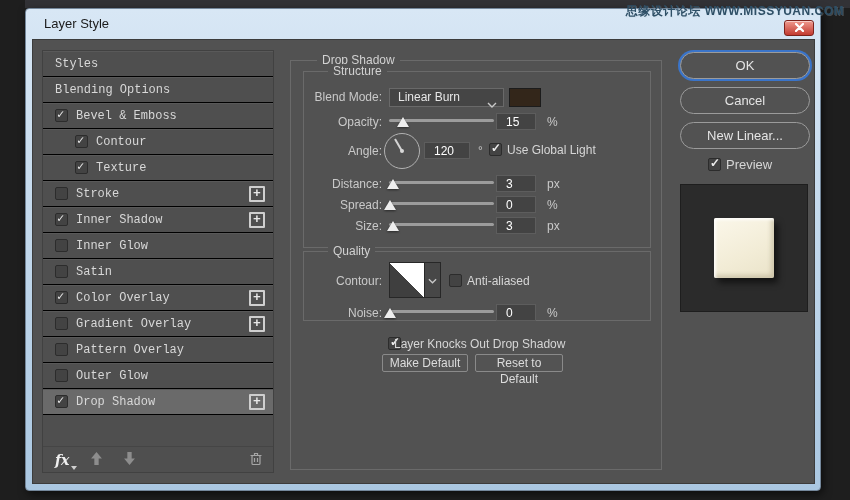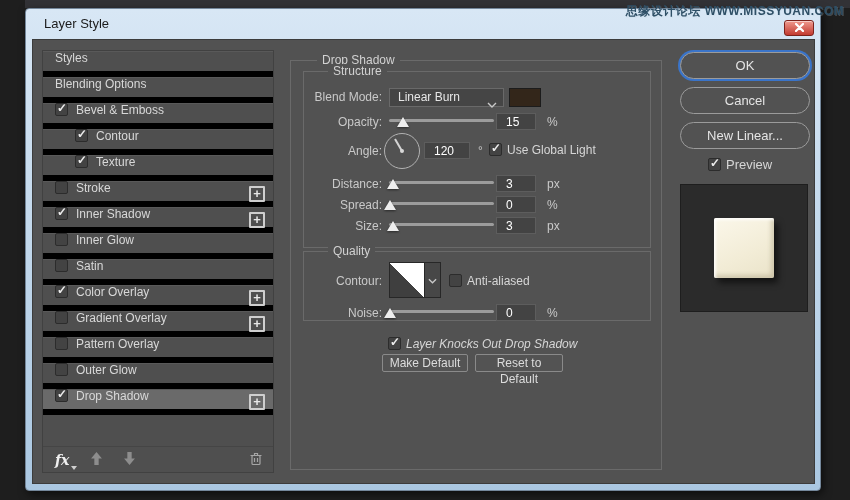--- a/index.html
+++ b/index.html
@@ -40,23 +40,23 @@
     position:absolute; left:6px; top:30px; width:783px; height:445px;
     background:#525252; border:1px solid #3c3c3c;
   }
 
   
   .sidebar {
     position:absolute; left:9px; top:10px; width:232px; height:423px;
     background:#4f4f4f; border:1px solid #414141;
   }
   .srow {
-    position:relative; height:26px; display:flex; align-items:flex-start;
-    padding-left:12px; border-bottom:6px solid #000000;
-    box-shadow:inset 0 1px 0 #595959; color:#d8d8d8; cursor:default;
+    position:relative; height:26px; display:flex; align-items:center;
+    padding-left:12px; border-bottom:1px solid #000000;
+    box-shadow:inset 0 1px 0 #595959; color:#d8d8d8; cursor:default;font-family:Liberation Mono, monospace;
   }
   .srow.indent { padding-left:32px; }
   .srow.selected { background:#6a6a6a; }
   .slabel { font-size:12px; }
   .cb {
     position:relative; width:13px; height:13px; flex:0 0 13px;
     background:#434343; border:1px solid #2c2c2c; border-radius:2px; margin-right:8px;
   }
   .cb.checked::after {
     content:"\2713"; position:absolute; left:1px; top:-3px;
@@ -355,21 +355,21 @@
         <span class="flabel" style="top:52px">Noise:</span>
         <div class="slider" style="left:85px; top:55px;">
           <div class="track"></div>
           <div class="thumb" style="left: 1%;"></div>
         </div>
         <div class="vbox" style="left:192px; top:52px;">0</div>
         <span class="unit" style="left:243px; top:52px;">%</span>
       </div>
 
       <span class="pcheck checked" style="left:97px; top:276px;"></span>
-      <span class="plabel" style="left:115px; top:275px;font-style:italic;">Layer Knocks Out Drop Shadow</span>
+      <span class="plabel" style="left:103px; top:275px;">Layer Knocks Out Drop Shadow</span>
       <div class="def-btn" style="left:91px; top:293px; width:86px;">Make Default</div>
       <div class="def-btn" style="left:184px; top:293px; width:88px;">Reset to Default</div>
     </div>
 
     <div class="action-col">
       <div class="pill focus" style="top:12px;text-align:center;">OK</div>
       <div class="pill" style="top:47px;">Cancel</div>
       <div class="pill" style="top:82px;">New Linear...</div>
       <span class="pcheck checked" style="left:28px; top:118px;"></span>
       <span class="plabel" style="left:46px; top:117px; font-size:13px;">Preview</span>

